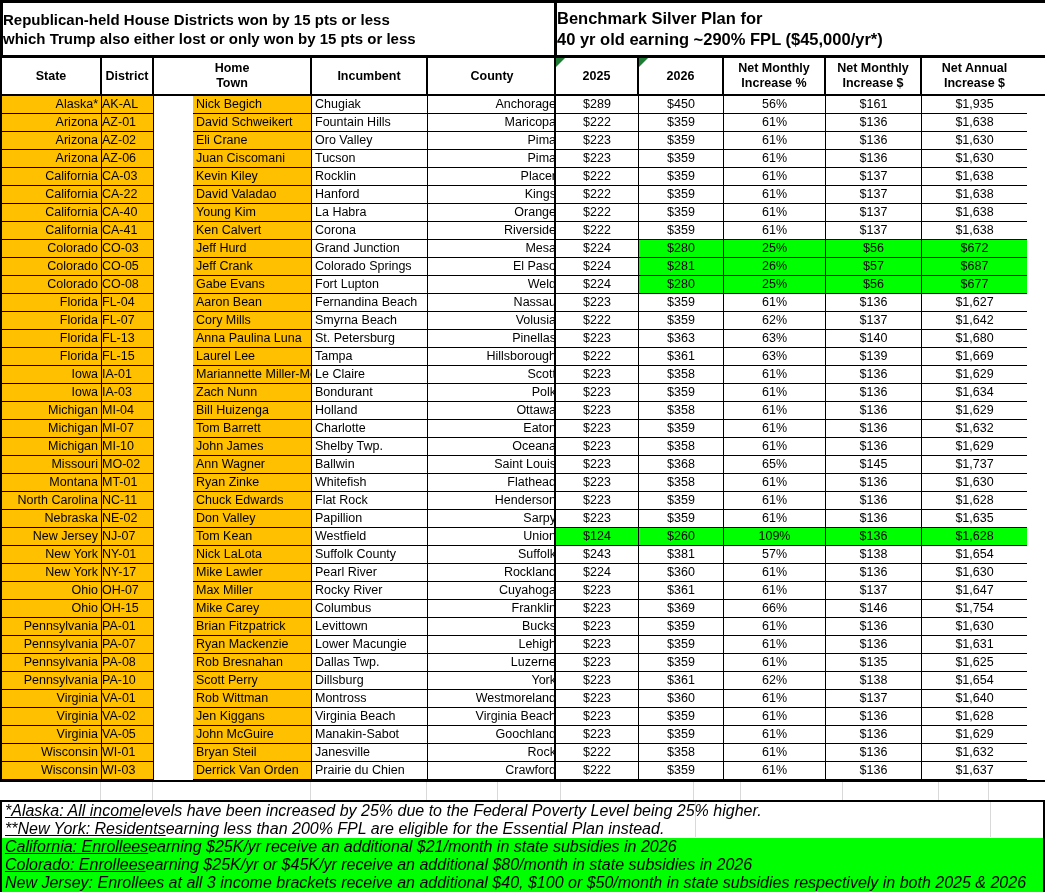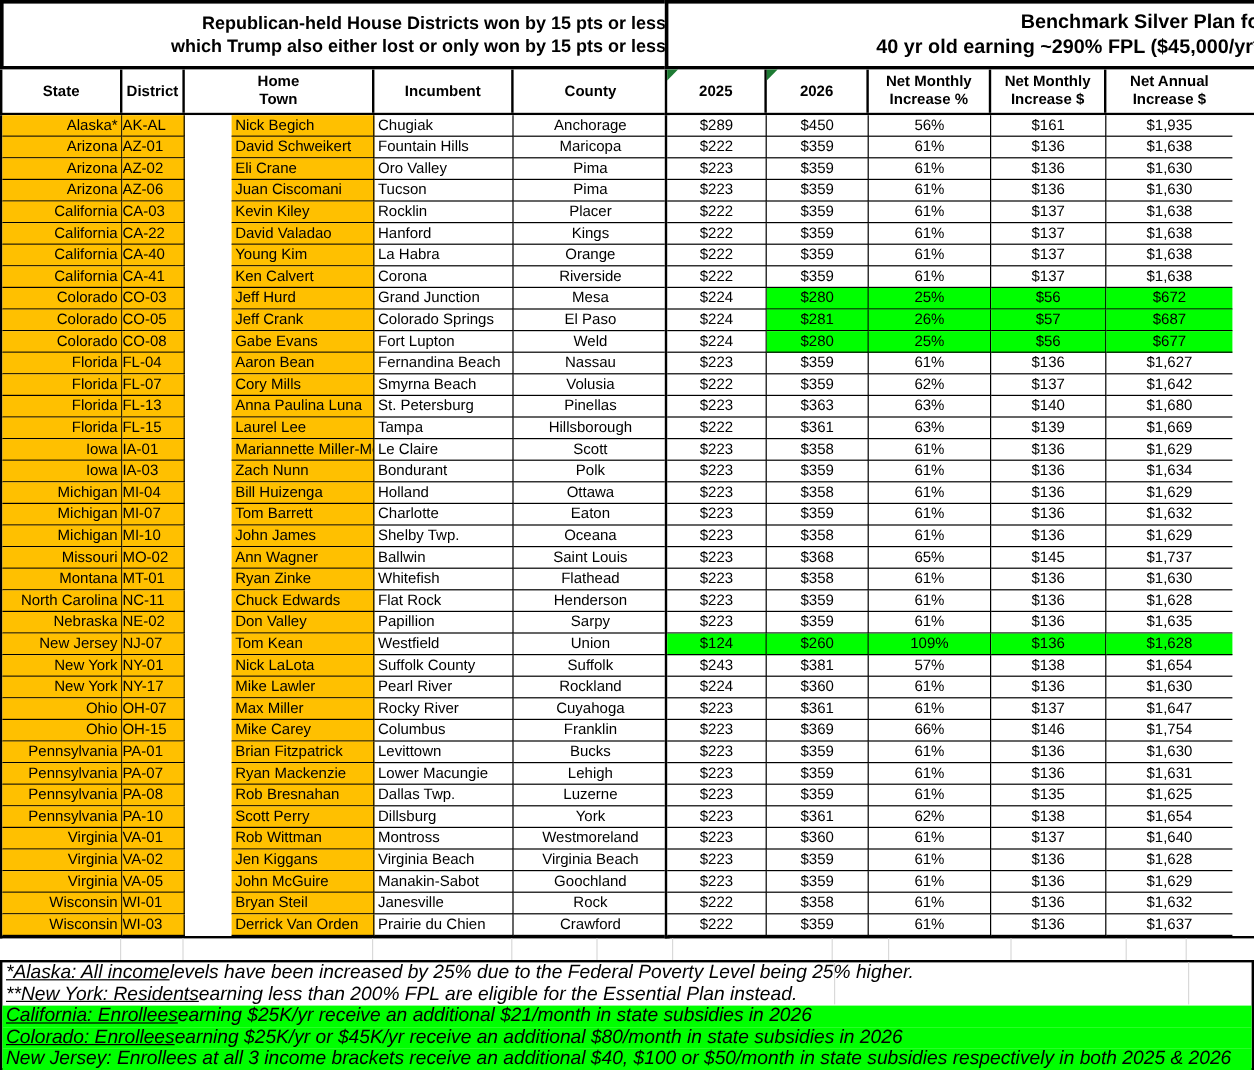--- a/index.html
+++ b/index.html
@@ -4,40 +4,40 @@
 <style>
   * { margin:0; padding:0; box-sizing:border-box; }
   html,body { background:#fff; }
   body { width:1045px; height:892px; position:relative; font-family:"Liberation Sans",sans-serif; color:#000; }
   .canvas { position:absolute; top:0; left:0; width:1045px; height:892px; background:#fff; overflow:hidden; }
 
   .tbl { position:absolute; top:0; }
   .tbl-left  { left:0;    width:558px; }
   .tbl-right { left:554px; width:505px; }
 
-  .title-box { height:58px; border:3px solid #000; display:flex; flex-direction:column; justify-content:center; text-align:right; font-weight:bold; background:#fff; }
+  .title-box { height:58px; border:3px solid #000; display:flex; flex-direction:column; justify-content:center; text-align:left; font-weight:bold; background:#fff; }
   .tbl-left  .title-box { font-size:15px;   line-height:19px; }
   .tbl-right .title-box { font-size:16.5px; line-height:21px; }
 
   .hrow { display:grid; height:38px; border-left:2px solid #000; border-right:2px solid #000; border-bottom:2px solid #000; background:#fff; }
   .tbl-left  .hrow, .tbl-left  .trow { grid-template-columns:100px 52px 158px 116px 128px; }
   .tbl-right .hrow, .tbl-right .trow { grid-template-columns:83px 85px 102px 96px 105px; }
   .hcell { border-right:2px solid #000; display:flex; align-items:center; justify-content:center; text-align:center; font-weight:bold; font-size:12.5px; line-height:15px; white-space:pre-line; position:relative; }
   .hcell:last-child { border-right:none; }
 
   .tbody { border-left:2px solid #000; border-right:2px solid #000; border-bottom:2px solid #000; background:#fff; }
   .trow { display:grid; height:18px; }
   .cell { border-right:1px solid #000; border-bottom:1px solid #000; font-size:12.5px; line-height:16.5px; white-space:nowrap; overflow:hidden; }
   .cell:last-child { border-right:none; }
 
   .c-state     { text-align:right;  padding-right:3px; background:var(--orange,#FFC000); }
   .c-district  { text-align:left; background:var(--orange,#FFC000); }
   .c-incumbent { text-align:left;   padding-left:3px;  background:var(--orange,#FFC000);margin-left:39px; }
   .c-town      { text-align:left;   padding-left:3px; }
-  .c-county    { text-align:center; }
+  .c-county    { text-align:right; }
   .c-num       { text-align:center; }
   .hl-green    { background:var(--green,#00FF00); }
 
   .note-tri { position:absolute; top:0; left:0; width:0; height:0; border-top:9px solid var(--note-green,#1E7B34); border-right:9px solid transparent; }
 
   .gl { position:absolute; width:1px; background:#d9d9d9; top:782px; height:18px; }
 
   .footnotes { position:absolute; left:0; top:800px; width:1045px; height:92px; border:2px solid #000; display:grid; grid-template-rows:repeat(5,1fr); font-style:italic; font-size:16px; background:#fff; }
   .fline { display:flex; align-items:center; padding-left:3px; white-space:nowrap; position:relative; z-index:1; }
   .fline.white:first-child { border-bottom:1px solid #d9d9d9; }

